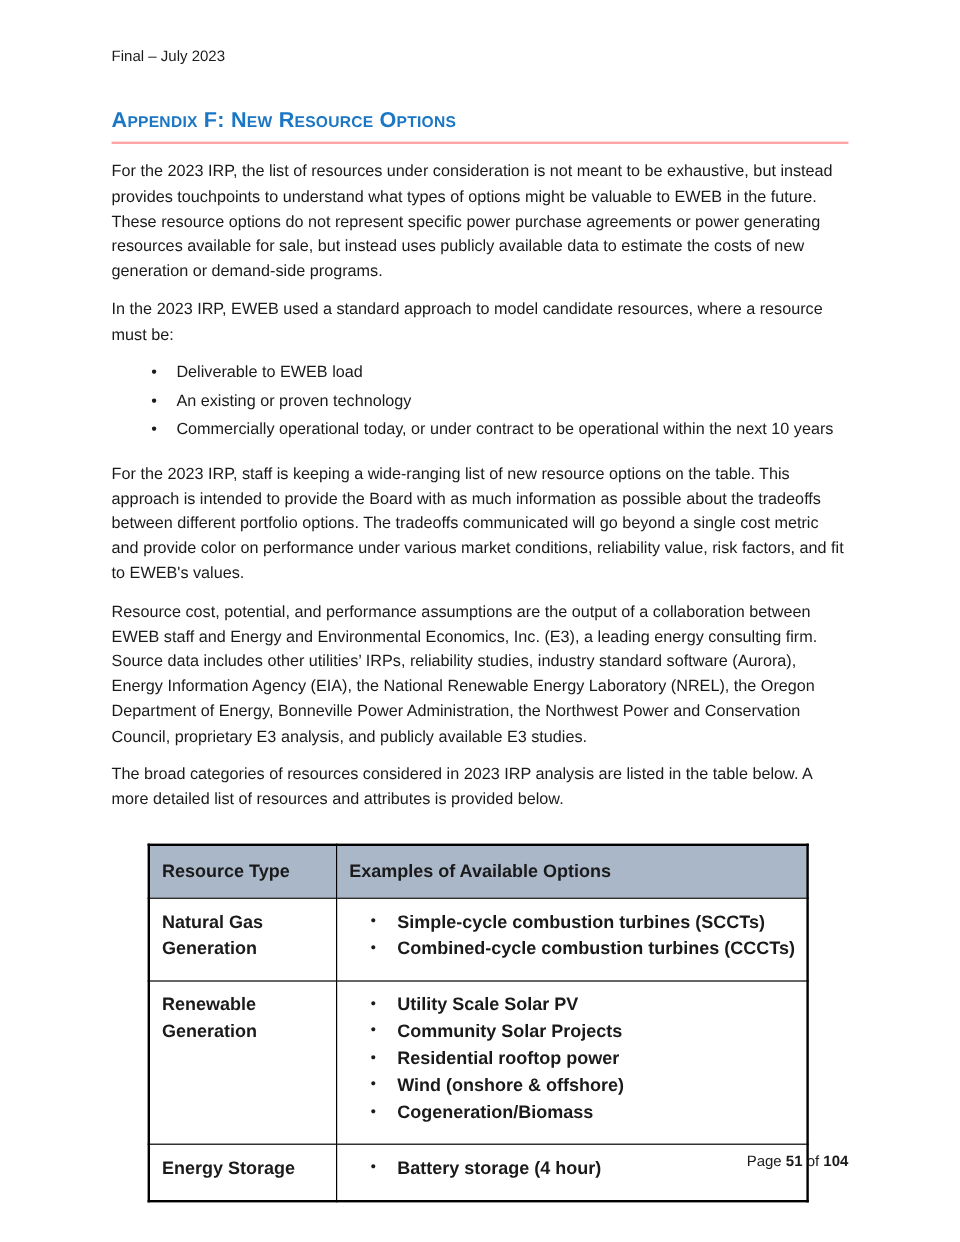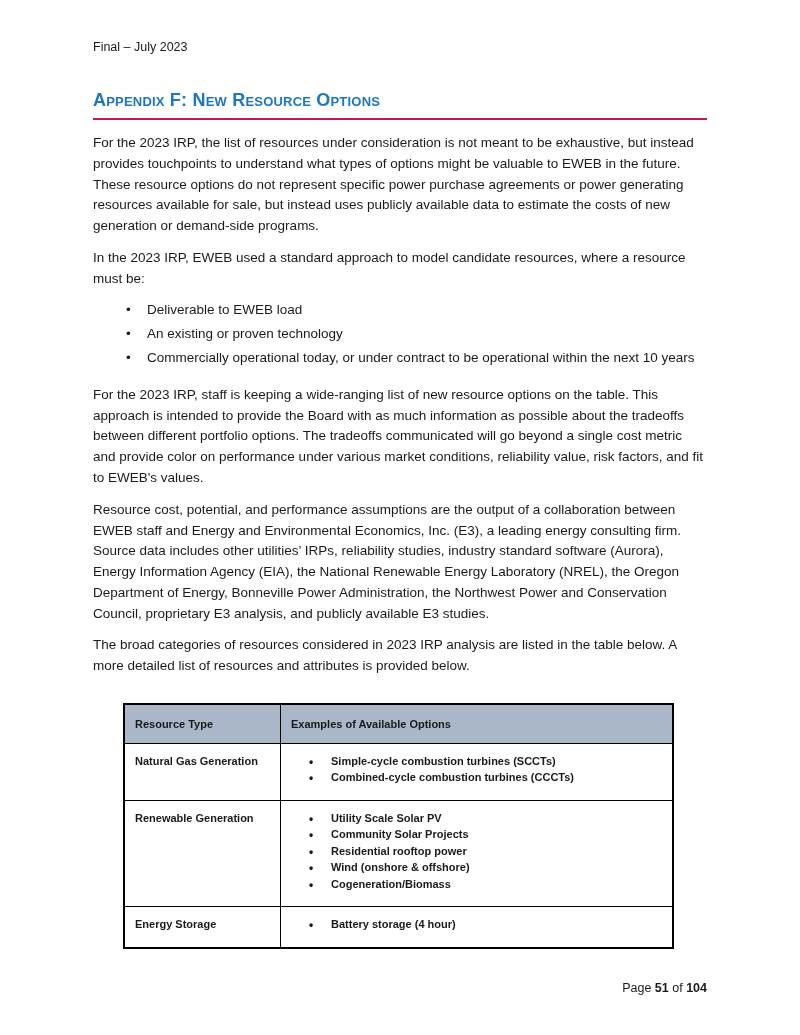--- a/index.html
+++ b/index.html
@@ -25,21 +25,21 @@
   }
   h1.doc-title {
     font-family: "Liberation Sans", sans-serif;
     font-variant: small-caps;
     font-weight: bold;
     font-size: 18px;
     letter-spacing: 0.2px;
     color: #1b76c3;
     margin: 0 0 13px 0;
     padding-bottom: 7px;
-    border-bottom: 2px solid #be185d;
+    border-bottom: 2px solid #fca5a5;
   }
   p.body-par {
     font-size: 13.5px;
     line-height: 1.54;
     margin: 0 0 11px 0;
   }
   ul.intro-bullets {
     list-style: none;
     margin: 2px 0 16px 0;
     padding: 0 0 0 54px;
@@ -59,21 +59,21 @@
   table.resource-table {
     border-collapse: collapse;
     width: 551px;
     margin: 26px 0 0 30px;
     border: 2px solid #000;
   }
   table.resource-table th,
   table.resource-table td {
     border: 1.5px solid #000;
     vertical-align: top;
-    font-size: 11px;
+    font-size: 15px;
   }
   table.resource-table th {
     background: #a9b7c9;
     text-align: left;
     font-weight: bold;
     padding: 13px 8px 13px 10px;
   }
   td.rtype-cell {
     width: 137px;
     font-weight: bold;
@@ -96,21 +96,21 @@
   td.opts-cell li::before {
     content: "\2022";
     position: absolute;
     left: -22px;
     top: 0;
     font-size: 12px;
   }
   .page-footer {
     position: absolute;
     right: 93px;
-    bottom: 40px;
+    bottom: 60px;
     font-size: 12.5px;
     color: #1a1a1a;
   }
   .page-footer .num {
     font-weight: bold;
   }
 </style>
 </head>
 <body>
 

